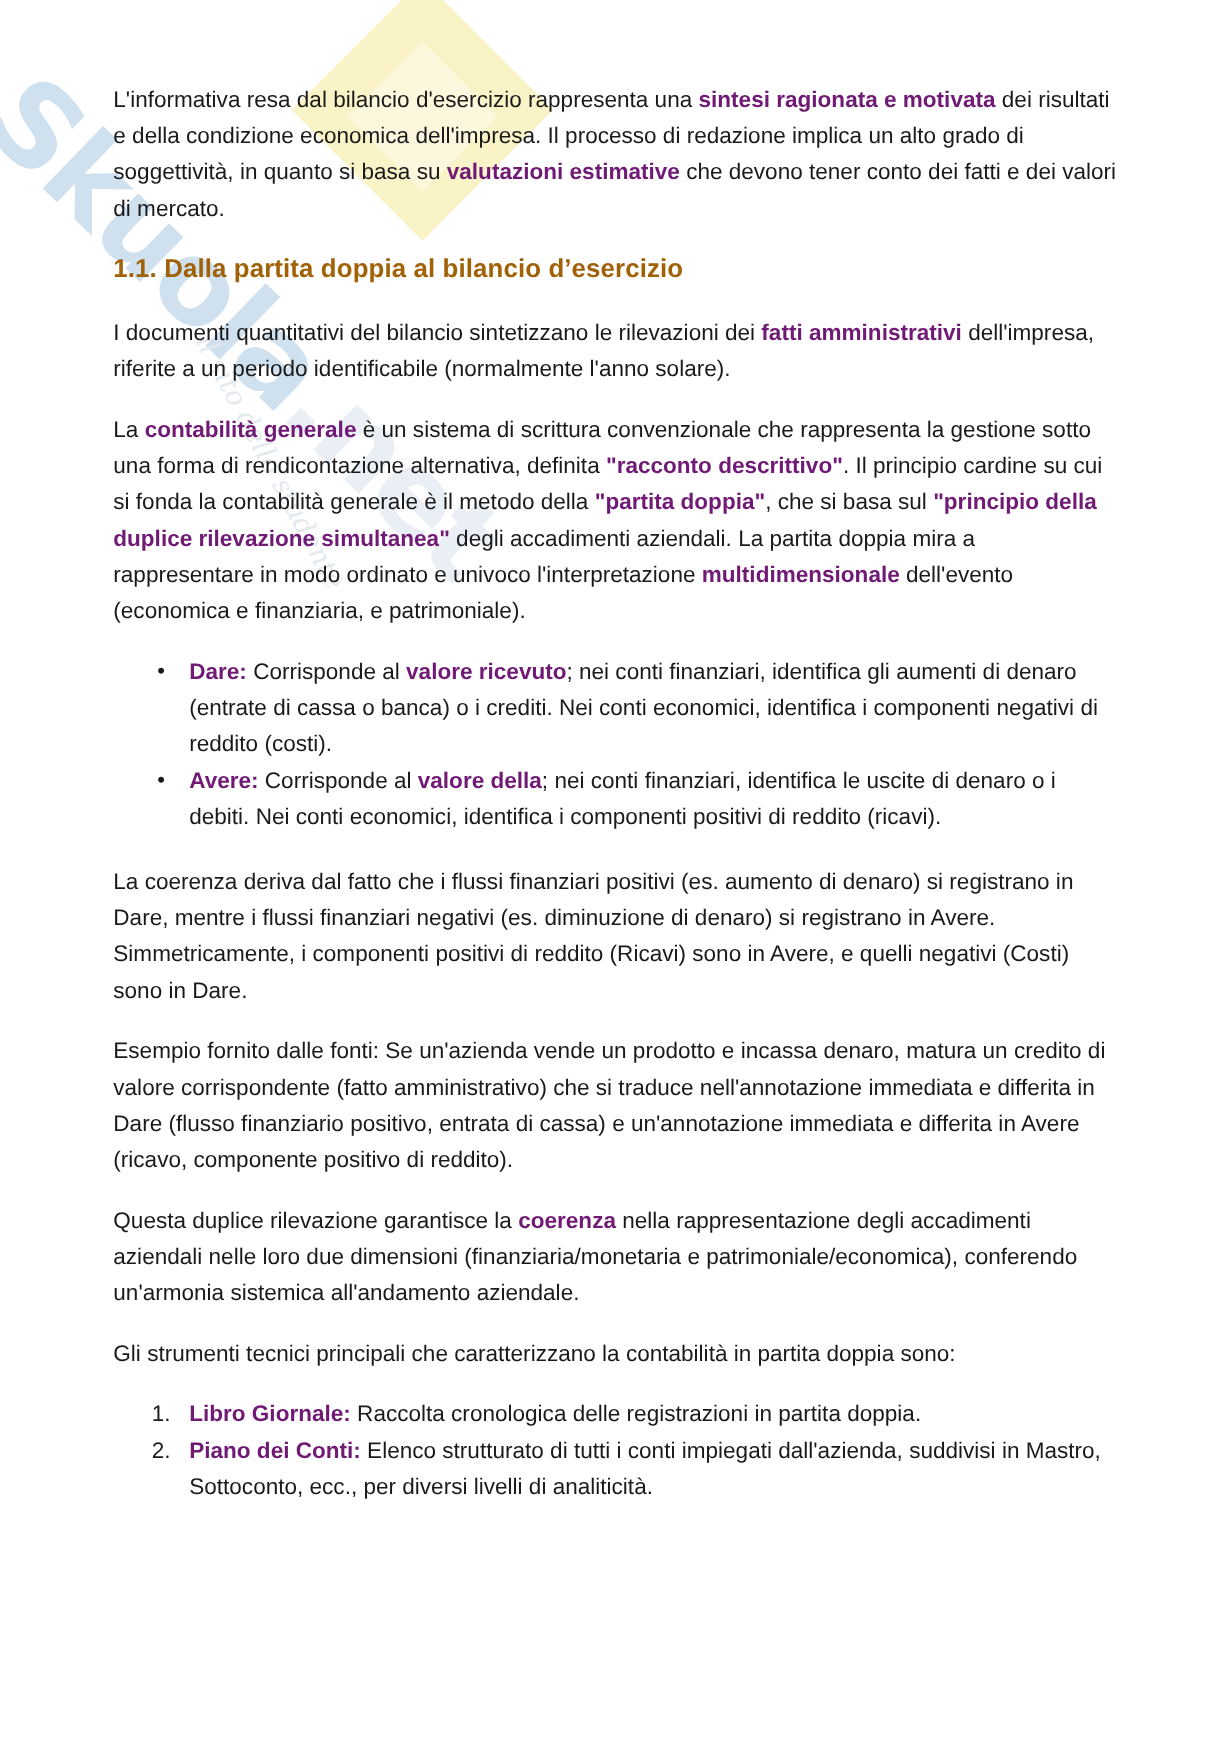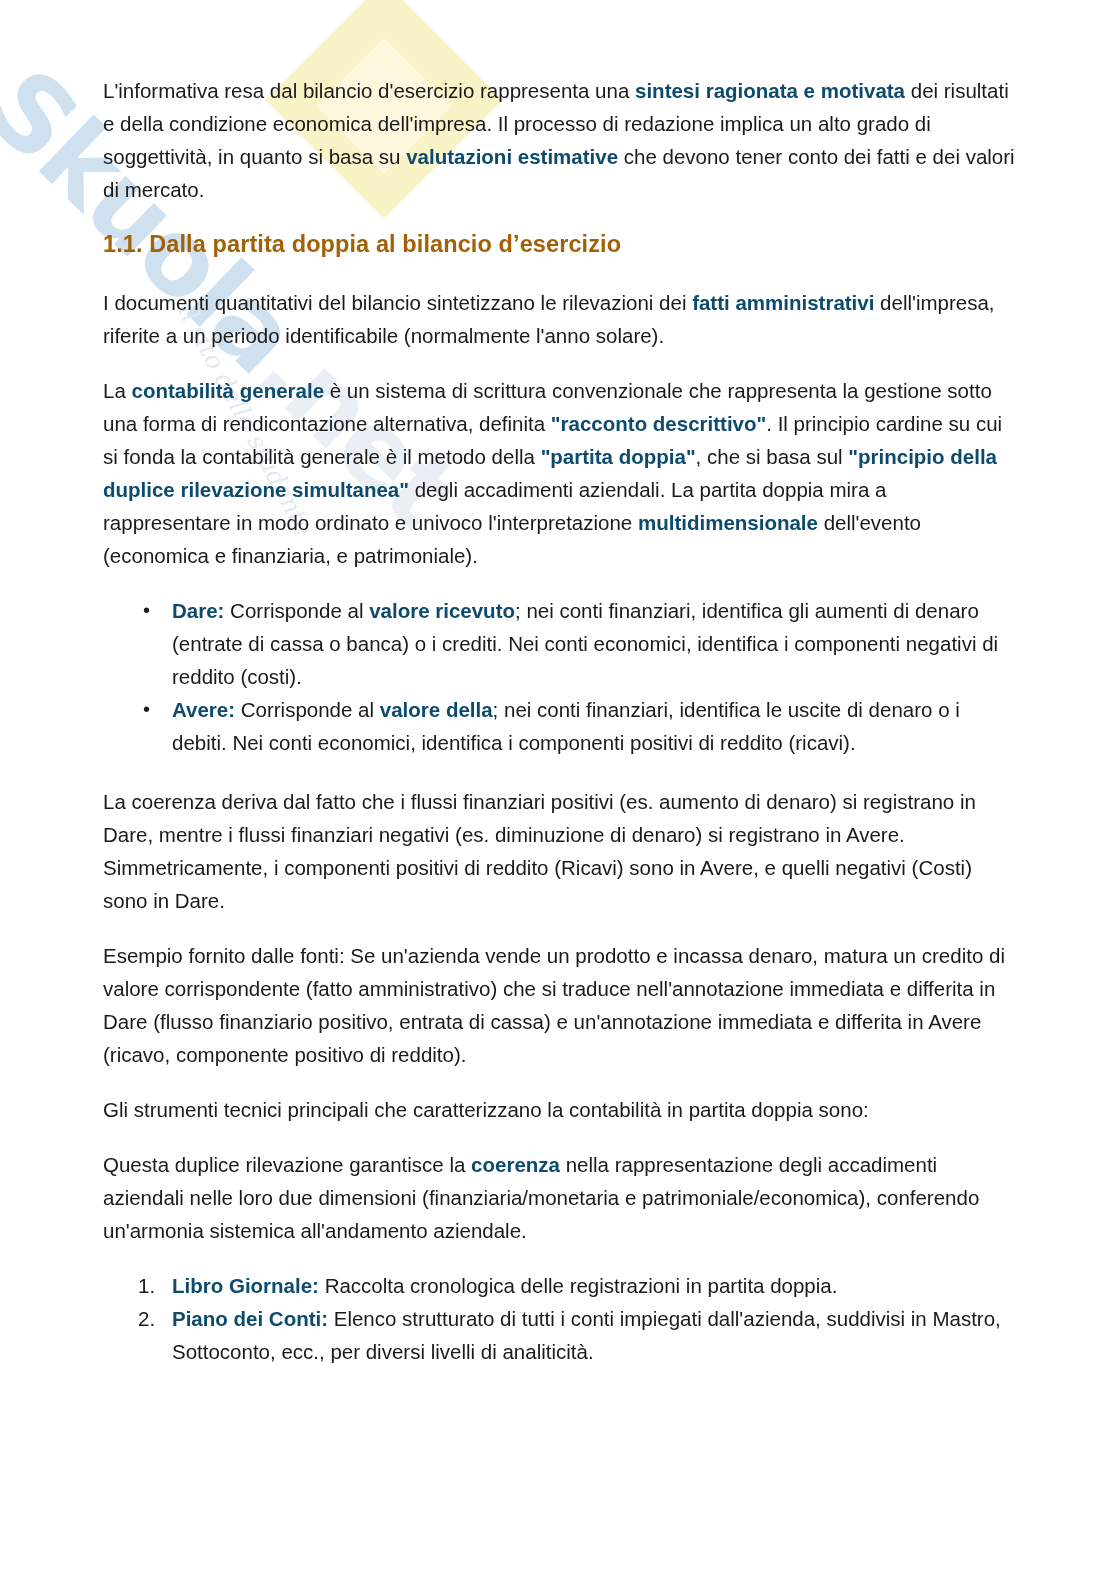--- a/index.html
+++ b/index.html
@@ -85,21 +85,21 @@
   }
   p.para {
     margin: 0 0 22px 0;
     font-size: 20.5px;
     line-height: 33px;
     color: #1a1a1a;
     text-align: left;
     word-spacing: 0px;
   }
   p.para:last-child { margin-bottom: 0; }
-  b, strong { font-weight: bold; color: #0c4a6e; }
+  b, strong { font-weight: bold; color: #701a75; }
 
   h2.heading {
     margin: 12px 0 26px 0;
     font-size: 23.5px;
     line-height: 32px;
     font-weight: bold;
     color: #a16207;
     letter-spacing: 0.1px;
   }
 
@@ -167,23 +167,23 @@
         <span class="marker">•</span><b>Avere:</b><span> Corrisponde al </span><b>valore della</b><span>; nei conti finanziari, identifica le uscite di denaro o i debiti. Nei conti economici, identifica i componenti positivi di reddito (ricavi).</span>
       </li>
     </ul>
 
     <div class="spacer-sm"></div>
 
     <p class="para">La coerenza deriva dal fatto che i flussi finanziari positivi (es. aumento di denaro) si registrano in Dare, mentre i flussi finanziari negativi (es. diminuzione di denaro) si registrano in Avere. Simmetricamente, i componenti positivi di reddito (Ricavi) sono in Avere, e quelli negativi (Costi) sono in Dare.</p>
 
     <p class="para">Esempio fornito dalle fonti: Se un'azienda vende un prodotto e incassa denaro, matura un credito di valore corrispondente (fatto amministrativo) che si traduce nell'annotazione immediata e differita in Dare (flusso finanziario positivo, entrata di cassa) e un'annotazione immediata e differita in Avere (ricavo, componente positivo di reddito).</p>
 
+    <p class="para"><span>Questa duplice rilevazione garantisce la </span><b>coerenza</b><span> nella rappresentazione degli accadimenti aziendali nelle loro due dimensioni (finanziaria/monetaria e patrimoniale/economica), conferendo un'armonia sistemica all'andamento aziendale.</span></p>
+
     <p class="para">Gli strumenti tecnici principali che caratterizzano la contabilità in partita doppia sono:</p>
-
-    <p class="para"><span>Questa duplice rilevazione garantisce la </span><b>coerenza</b><span> nella rappresentazione degli accadimenti aziendali nelle loro due dimensioni (finanziaria/monetaria e patrimoniale/economica), conferendo un'armonia sistemica all'andamento aziendale.</span></p>
 
     <ol class="numbers">
       <li>
         <span class="marker">1.</span><b>Libro Giornale:</b><span> Raccolta cronologica delle registrazioni in partita doppia.</span>
       </li>
       <li>
         <span class="marker">2.</span><b>Piano dei Conti:</b><span> Elenco strutturato di tutti i conti impiegati dall'azienda, suddivisi in Mastro, Sottoconto, ecc., per diversi livelli di analiticità.</span>
       </li>
     </ol>
 

